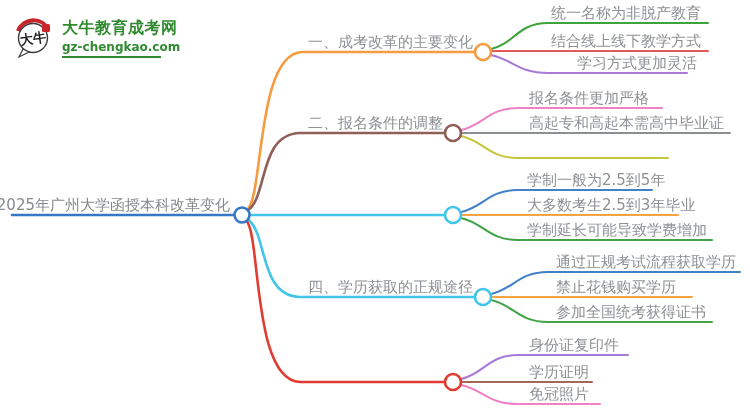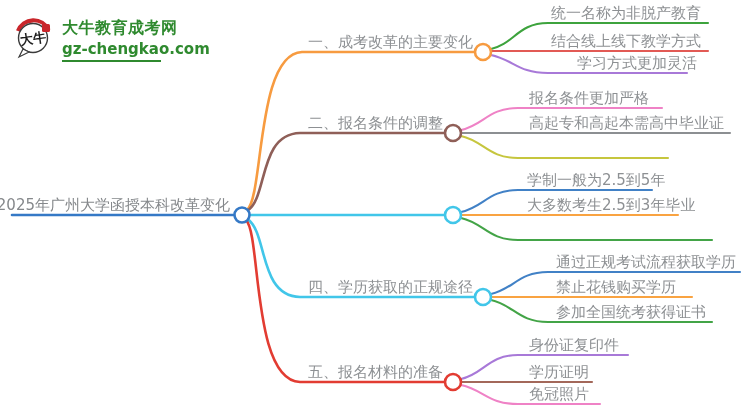--- a/index.html
+++ b/index.html
@@ -10,21 +10,21 @@
   .lines{position:absolute;left:0;top:0;}
   .label{
     position:absolute;white-space:nowrap;color:#8d9093;font-size:15px;line-height:1.2;
   }
   .root-label{font-size:15px;color:#85888b;}
   .title-label{text-align:right;}
   .logo{position:absolute;left:13px;top:11px;display:flex;align-items:flex-start;gap:7px;}
   .logo-icon{display:block;}
   .logo-text{display:flex;flex-direction:column;padding-top:7px;}
   .logo-title{font-size:16px;font-weight:bold;color:#2f8a2f;letter-spacing:.5px;white-space:nowrap;}
-  .logo-domain{font-size:15px;font-weight:bold;color:#2f8a2f;margin-top:1px;white-space:nowrap;}
+  .logo-domain{font-size:12px;font-weight:bold;color:#2f8a2f;margin-top:1px;white-space:nowrap;}
   .logo-underline{width:99px;height:2px;background:#2f8a2f;margin-top:2px;}
 </style>
 </head>
 <body>
 
 <div class="canvas">
 
   <svg class="lines" width="750" height="410" viewBox="0 0 750 410" fill="none">
 
     <path d="M 12,215 L 234,215" stroke-width="2.6" stroke-linecap="round" stroke="#3579c6"></path>
@@ -76,31 +76,31 @@
       <div class="logo-domain">gz-chengkao.com</div>
       <div class="logo-underline"></div>
     </div>
   </div>
 
   <div class="label root-label" style="right:520px;top:196px;">2025年广州大学函授本科改革变化</div>
 
   <div class="label title-label" style="right:277px;top:33px;">一、成考改革的主要变化</div>
   <div class="label title-label" style="right:307px;top:114px;text-align:right;">二、报名条件的调整</div>
   <div class="label title-label" style="right:277px;top:278px;">四、学历获取的正规途径</div>
-  <div class="label title-label" style="right:307px;top:363px;">五、报名材料的准备</div>
 
   <div class="label" style="left:551px;top:4px;">统一名称为非脱产教育</div>
   <div class="label" style="left:551px;top:32px;">结合线上线下教学方式</div>
   <div class="label" style="left:577px;top:54px;">学习方式更加灵活</div>
 
   <div class="label" style="left:529px;top:89px;">报名条件更加严格</div>
   <div class="label" style="left:529px;top:114px;">高起专和高起本需高中毕业证</div>
 
   <div class="label" style="left:527px;top:171px;">学制一般为2.5到5年</div>
   <div class="label" style="left:527px;top:196px;">大多数考生2.5到3年毕业</div>
+  <div class="label" style="left:527px;top:221px;">学制延长可能导致学费增加</div>
 
   <div class="label" style="left:556px;top:253px;">通过正规考试流程获取学历</div>
   <div class="label" style="left:556px;top:278px;">禁止花钱购买学历</div>
   <div class="label" style="left:556px;top:303px;">参加全国统考获得证书</div>
 
   <div class="label" style="left:529px;top:336px;">身份证复印件</div>
   <div class="label" style="left:529px;top:363px;">学历证明</div>
   <div class="label" style="left:529px;top:385px;font-family:Liberation Serif, serif;">免冠照片</div>
 
 </div>

